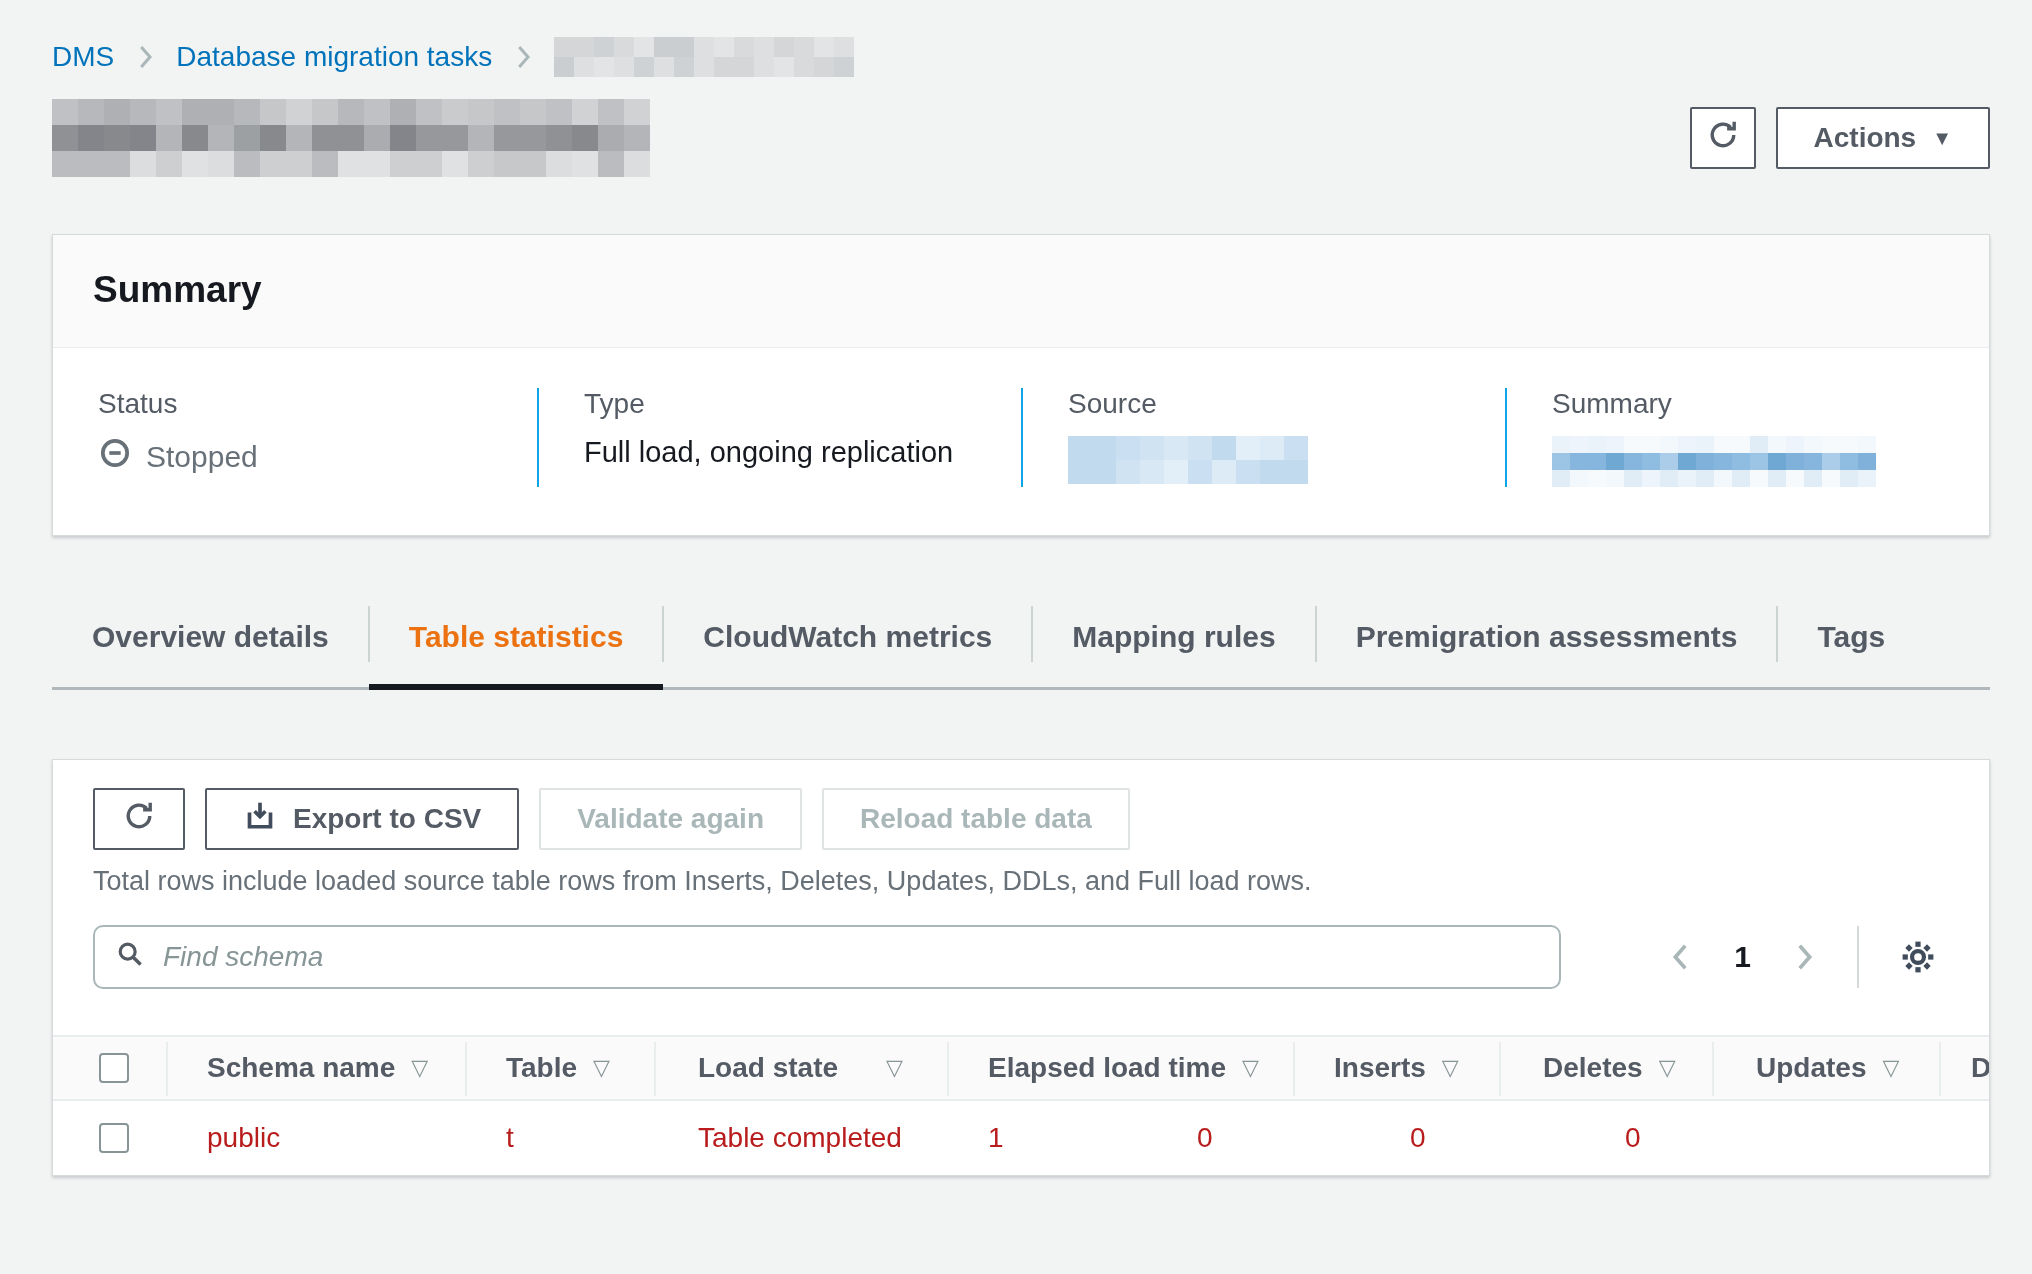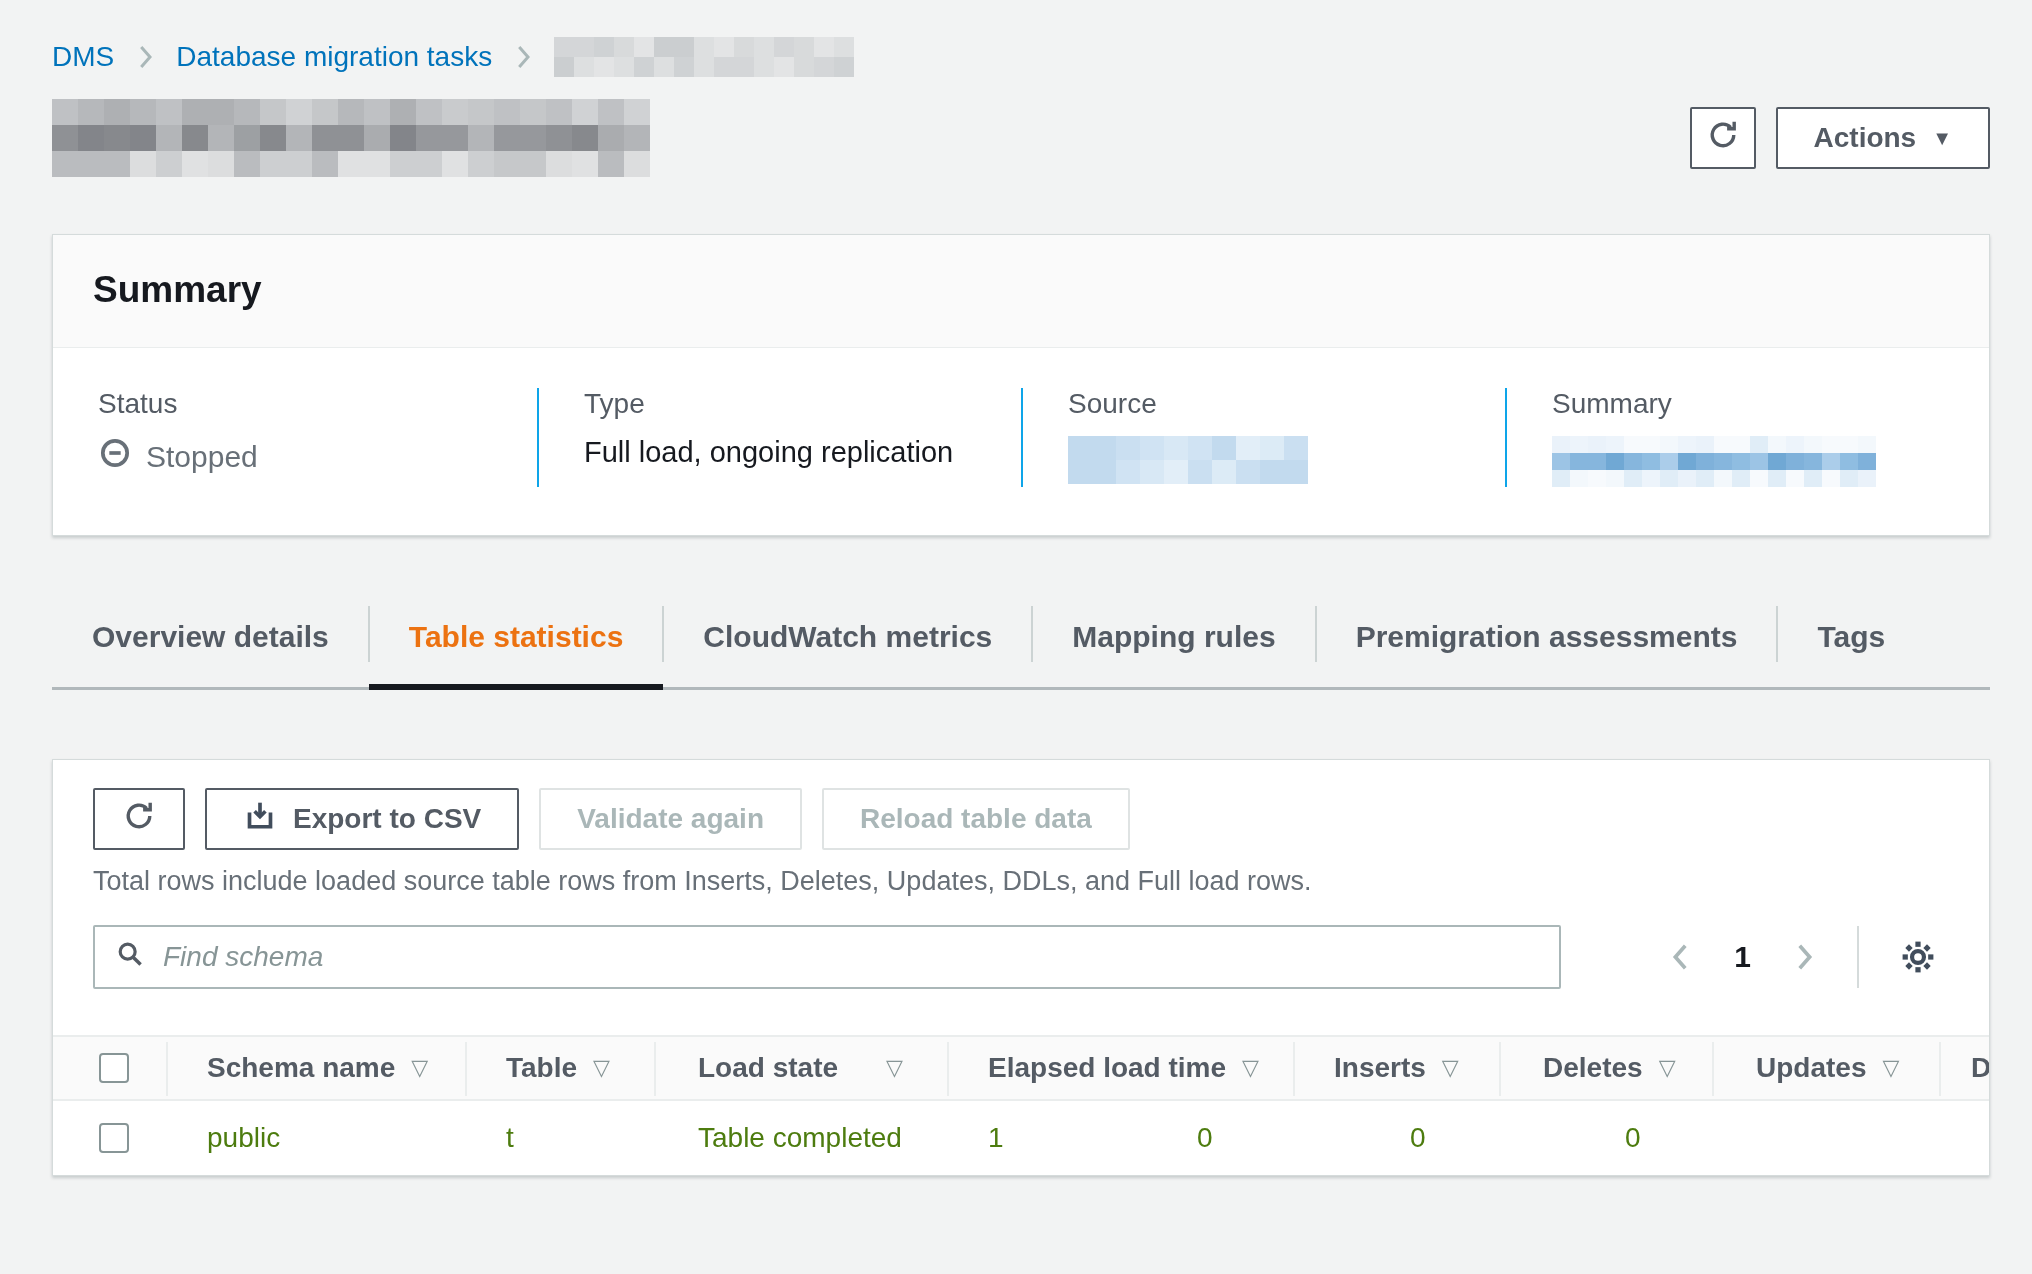--- a/index.html
+++ b/index.html
@@ -57,21 +57,21 @@
   .tab.active::after { content: ""; position: absolute; left: 0; right: 0; bottom: -3px; height: 6px; background: #16191f; }
 
   
   .panel { margin-top: 69px; overflow: hidden; }
   .panel-head { display: flex; justify-content: space-between; align-items: center; padding: 28px 40px 0; }
   .panel-head h2 { font-size: 37px; font-weight: bold; }
   .panel-desc { padding: 16px 40px 0; font-size: 27px; color: #687078; }
   .toolbar { display: flex; align-items: center; padding: 28px 50px 0 40px; }
   .search {
     width: 1468px; height: 64px; background: #fff;
-    border: 2px solid #aab7b8; border-radius: 2px;
+    border: 2px solid #aab7b8; border-radius: 10px;
     display: flex; align-items: center; gap: 16px; padding: 0 20px;
   }
   .search input {
     flex: 1; border: none; outline: none; font-size: 28px;
     font-family: "Liberation Sans", sans-serif; color: #16191f; background: transparent;
   }
   .search input::placeholder { color: #879596; font-style: italic; }
   .pager { margin-left: auto; display: flex; align-items: center; gap: 38px; }
   .page-num { font-size: 30px; font-weight: bold; color: #16191f; }
   .pager-btn { background: none; border: none; cursor: pointer; padding: 0; display: flex; }
@@ -87,21 +87,21 @@
   .c1 { width: 299px; padding-left: 41px; }
   .c2 { width: 189px; padding-left: 41px; }
   .c3 { width: 293px; padding-left: 44px; }
   .c4 { width: 346px; padding-left: 41px; }
   .c5 { width: 206px; padding-left: 41px; }
   .c6 { width: 213px; padding-left: 44px; }
   .c7 { width: 227px; padding-left: 44px; }
   .c8 { width: 230px; padding-left: 32px; }
   .th .lbl { font-size: 28px; font-weight: bold; color: #545b64; white-space: nowrap; }
   .sort { font-size: 22px; color: #879596; margin-left: 16px; cursor: pointer; }
-  .td { font-size: 28px; color: #4d7c0f; white-space: nowrap; }
+  .td { font-size: 28px; color: #b91c1c; white-space: nowrap; }
   .checkbox { width: 30px; height: 30px; border: 2px solid #879596; border-radius: 4px; background: #fff; cursor: pointer; flex: none; }
 
   
   .redact { line-height: 0; }
 </style>
 </head>
 <body>
 
 <div class="content">
 

